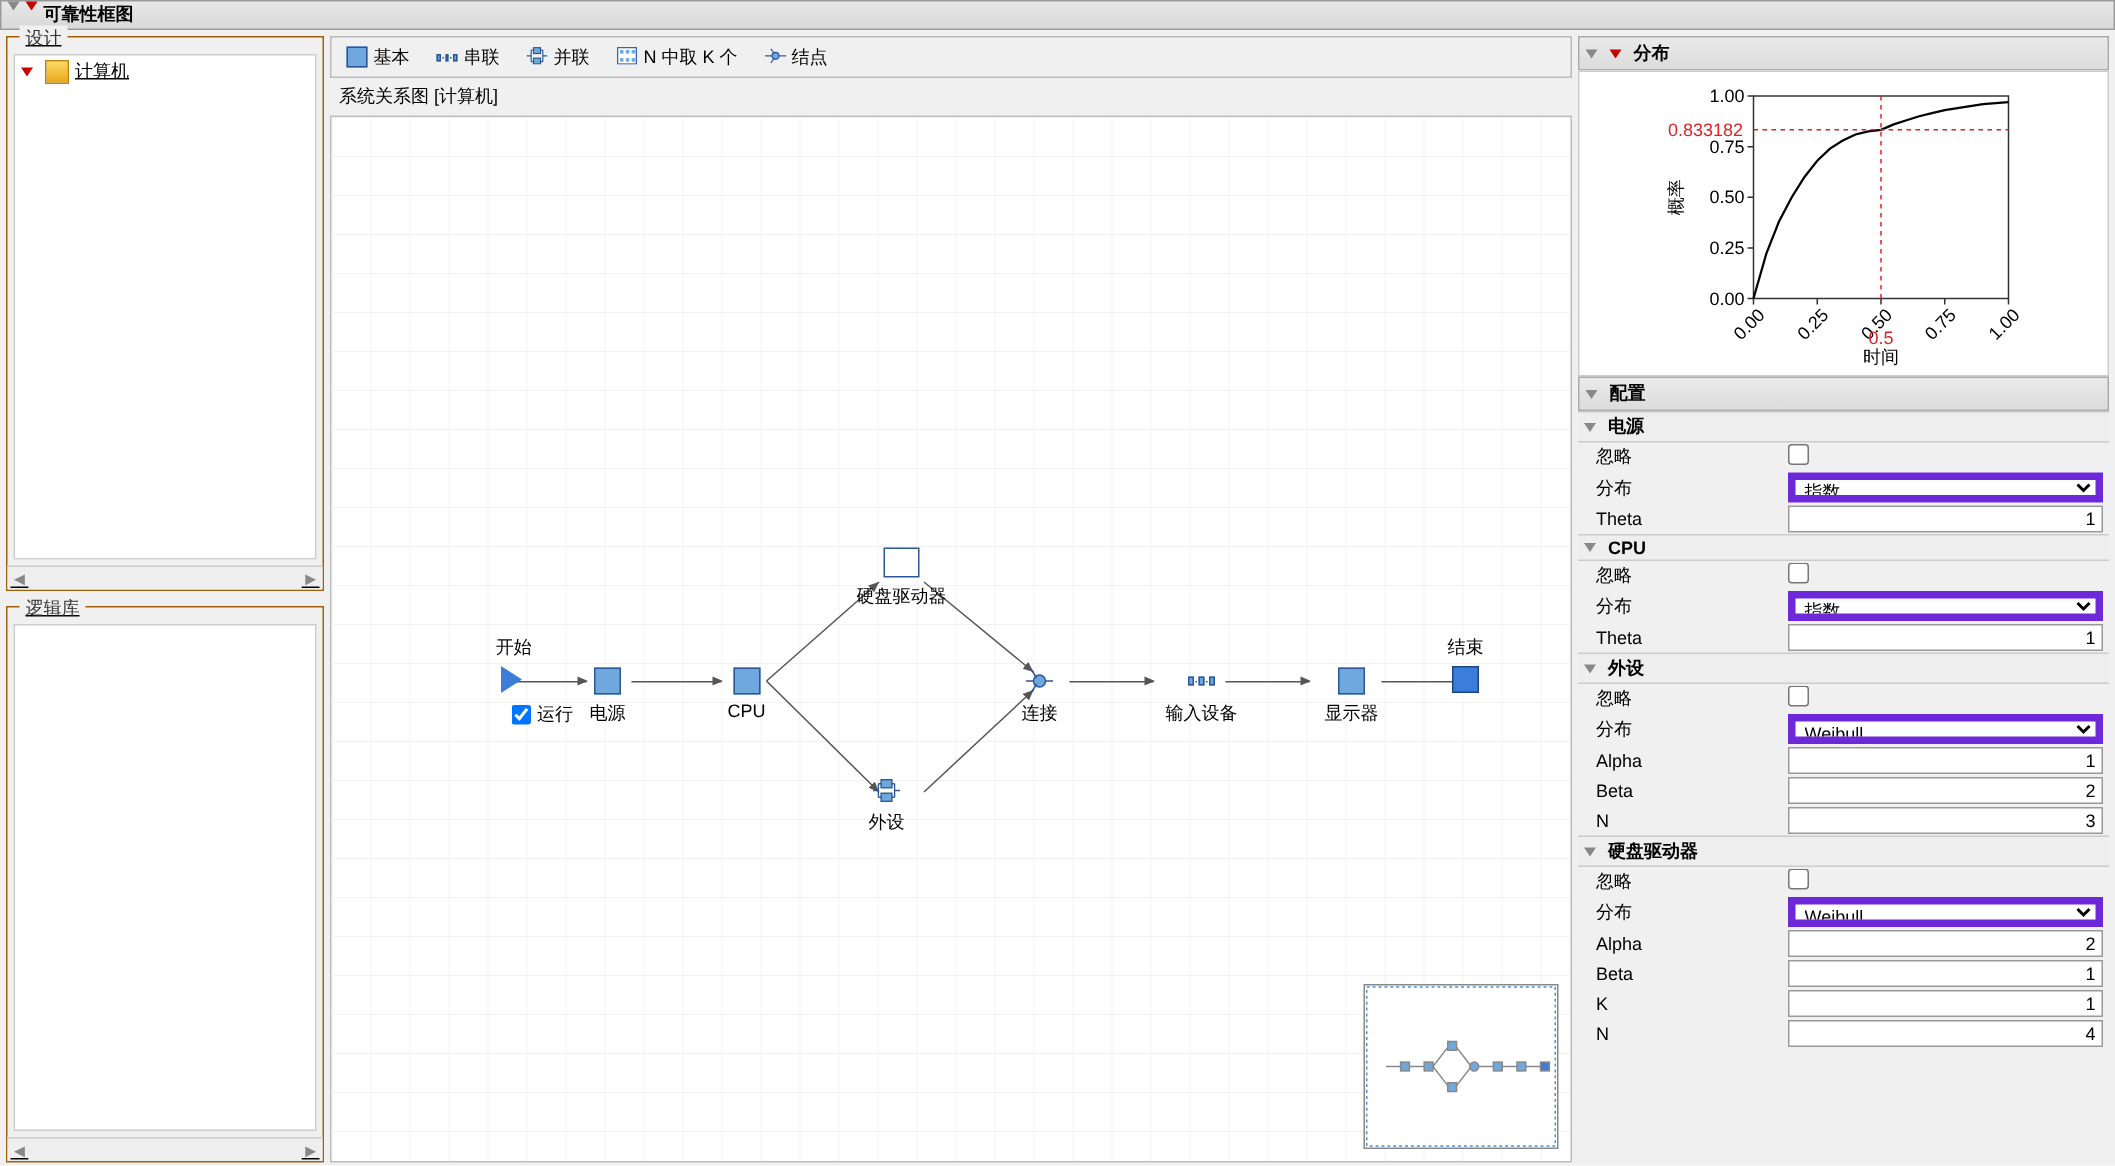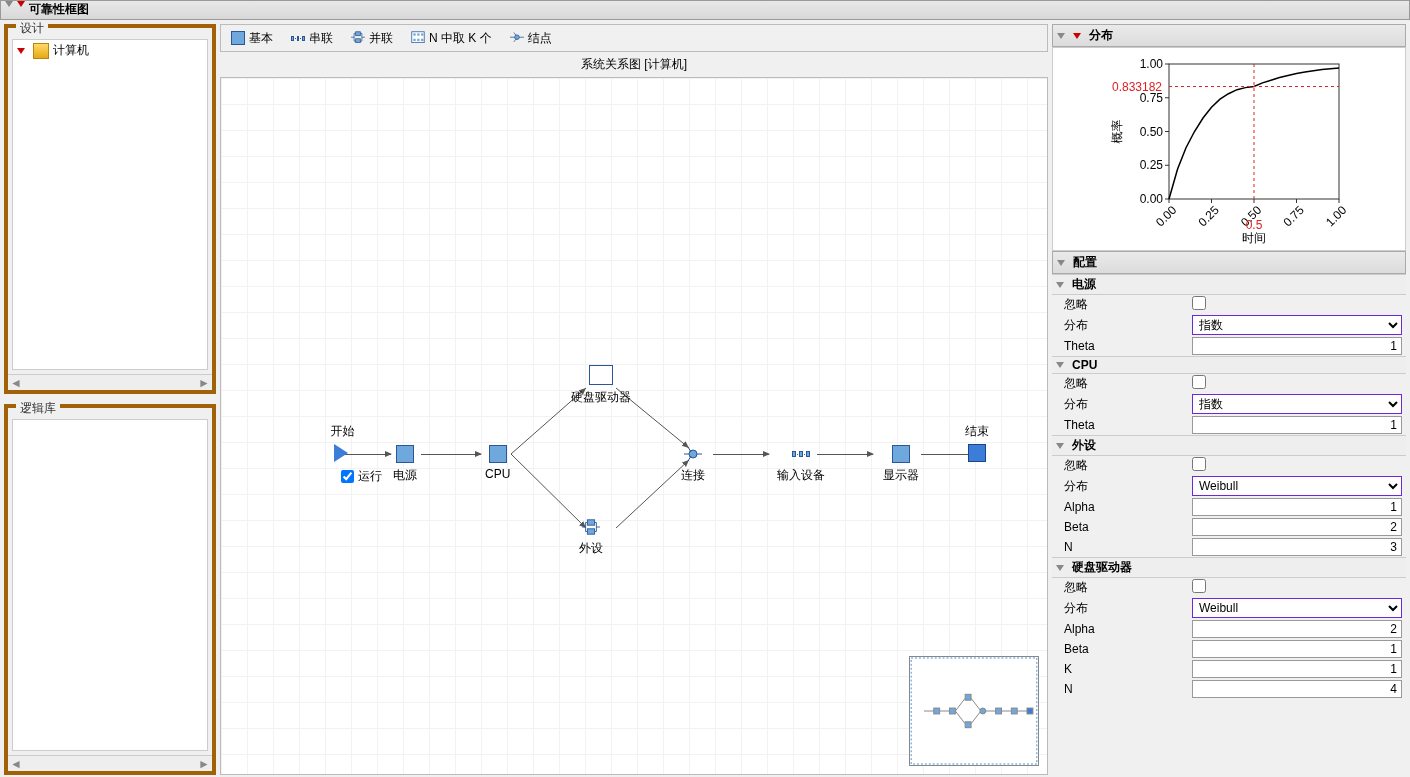--- a/index.html
+++ b/index.html
@@ -8,38 +8,38 @@
 .title-bar { height: 20px; background: linear-gradient(#e8e8e8,#d8d8d8); border: 1px solid #999; display: flex; align-items: flex-start; padding: 0 4px; font-weight: bold; }
 .red-tri { width: 0; height: 0; border-left: 4px solid transparent; border-right: 4px solid transparent; border-top: 6px solid #c00; margin-right: 4px; display: inline-block; }
 .grey-tri { width: 0; height: 0; border-top: 4px solid transparent; border-bottom: 4px solid transparent; border-right: 6px solid #888; margin-right: 4px; display: inline-block; transform: rotate(0deg); }
 .grey-tri.open { border-top: 6px solid #888; border-bottom: none; border-left: 4px solid transparent; border-right: 4px solid transparent; }
 
 .main-layout { display: flex; height: 757px; }
 .left-col { width: 218px; display: flex; flex-direction: column; padding: 4px 2px 2px 4px; }
 .mid-col { flex: 0 0 832px; padding: 4px 2px 2px 2px; display: flex; flex-direction: column; }
 .right-col { flex: 1; padding: 4px 4px 2px 2px; overflow-y: auto; overflow-x: hidden; }
 
-.panel-box { border: 4px solid #a16207; background: #f0f0f0; display: flex; flex-direction: column; }
+.panel-box { border: 1px solid #a16207; background: #f0f0f0; display: flex; flex-direction: column; text-decoration: underline; }
 .panel-label { position: relative; top: -8px; left: 8px; background: #f0f0f0; padding: 0 4px; font-size: 12px; color: #333; width: fit-content; }
 .panel-inner { flex: 1; margin: -6px 4px 4px 4px; background: #fff; border: 1px solid #ccc; overflow: auto; }
 
 .tree-item { display: flex; align-items: center; padding: 2px 4px; gap: 4px; }
 .tree-icon { width: 16px; height: 16px; background: linear-gradient(#ffd966,#e6a817); border: 1px solid #b8860b; }
 
 .scroll-track { height: 16px; background: #eee; border-top: 1px solid #ccc; display: flex; align-items: center; justify-content: space-between; padding: 0 2px; font-size: 9px; color: #888; }
 
 .toolbar { height: 28px; display: flex; align-items: center; gap: 18px; padding: 0 10px; border: 1px solid #bbb; background: #f0f0f0; }
 .tb-item { display: flex; align-items: center; gap: 4px; cursor: pointer; }
 .tb-icon { width: 14px; height: 14px; display: inline-block; position: relative; }
 .ic-basic { background: #6fa8dc; border: 1px solid #2b5797; }
 .ic-series { display: flex; gap: 1px; align-items: center; }
 .ic-series span { width: 5px; height: 5px; background: #6fa8dc; border: 1px solid #2b5797; }
 .ic-series .ln { width: 3px; height: 1px; background: #2b5797; border: none; }
 
-.canvas-label { padding: 4px 6px; text-align: center; }
+.canvas-label { padding: 4px 6px; }
 .canvas-wrap { flex: 1; border: 1px solid #bbb; position: relative; background: #fff; overflow: hidden; }
 .grid-bg { position: absolute; inset: 0;
   background-image: linear-gradient(#f2f2f2 1px, transparent 1px), linear-gradient(90deg, #f2f2f2 1px, transparent 1px);
   background-size: 26px 26px;
 }
 .node { position: absolute; display: flex; flex-direction: column; align-items: center; font-size: 12px; }
 .node-label { margin-top: 4px; white-space: nowrap; }
 .node-label.top { margin-top: 0; margin-bottom: 4px; }
 .node .shape { width: 18px; height: 18px; display: flex; align-items: center; justify-content: center; }
 .sh-basic { background: #6fa8dc; border: 1px solid #2b5797; }
@@ -55,21 +55,21 @@
 
 .minimap { position: absolute; right: 8px; bottom: 8px; width: 130px; height: 110px; border: 1px solid #888; background: #fff; }
 .minimap svg { width: 100%; height: 100%; }
 
 .section-hdr { background: linear-gradient(#eaeaea,#dcdcdc); border: 1px solid #aaa; display: flex; align-items: center; padding: 2px 4px; font-weight: bold; gap: 4px; }
 .subsection-hdr { background: #eee; border: 1px solid #ccc; border-left: none; border-right: none; display: flex; align-items: center; padding: 1px 4px; font-weight: bold; gap: 4px; }
 .prop-row { display: flex; align-items: center; padding: 1px 4px; gap: 6px; }
 .prop-row label { width: 130px; padding-left: 8px; }
 .prop-row .ctl { flex: 1; }
 .prop-row input[type=text] { width: 100%; border: 1px solid #999; height: 18px; text-align: right; padding: 0 4px; }
-.prop-row select { width: 100%; border: 1px solid #6d28d9; height: 20px; background: #fff; padding: 0 2px; }
+.prop-row select { width: 100%; border: 5px solid #6d28d9; height: 20px; background: #fff; padding: 0 2px; }
 .prop-row input[type=checkbox] { width: 14px; height: 14px; }
 
 .chart-box { background: #fff; border: 1px solid #ccc; padding: 6px; display: flex; justify-content: center; }
 .right-col > * { margin-bottom: 0; }
 
 
 .rp-stack { display: flex; flex-direction: column; }
 </style>
 </head>
 <body>

